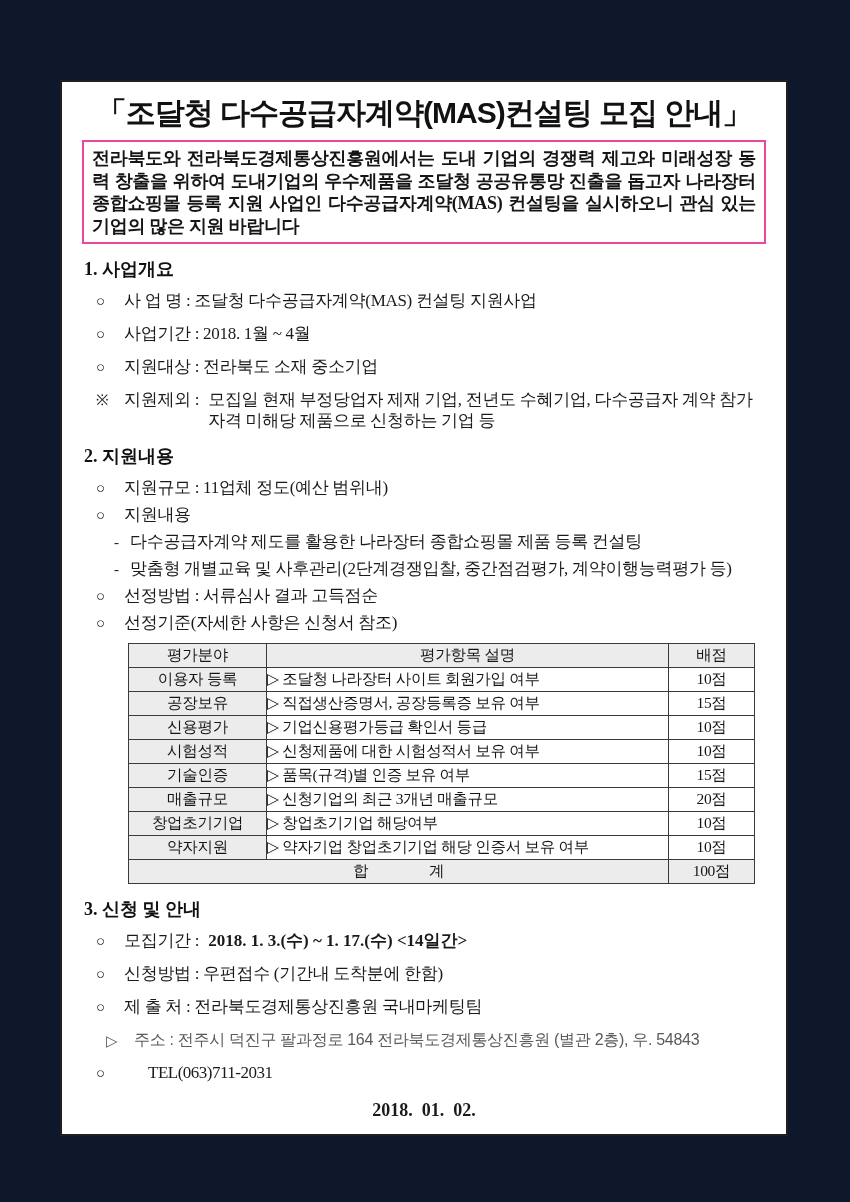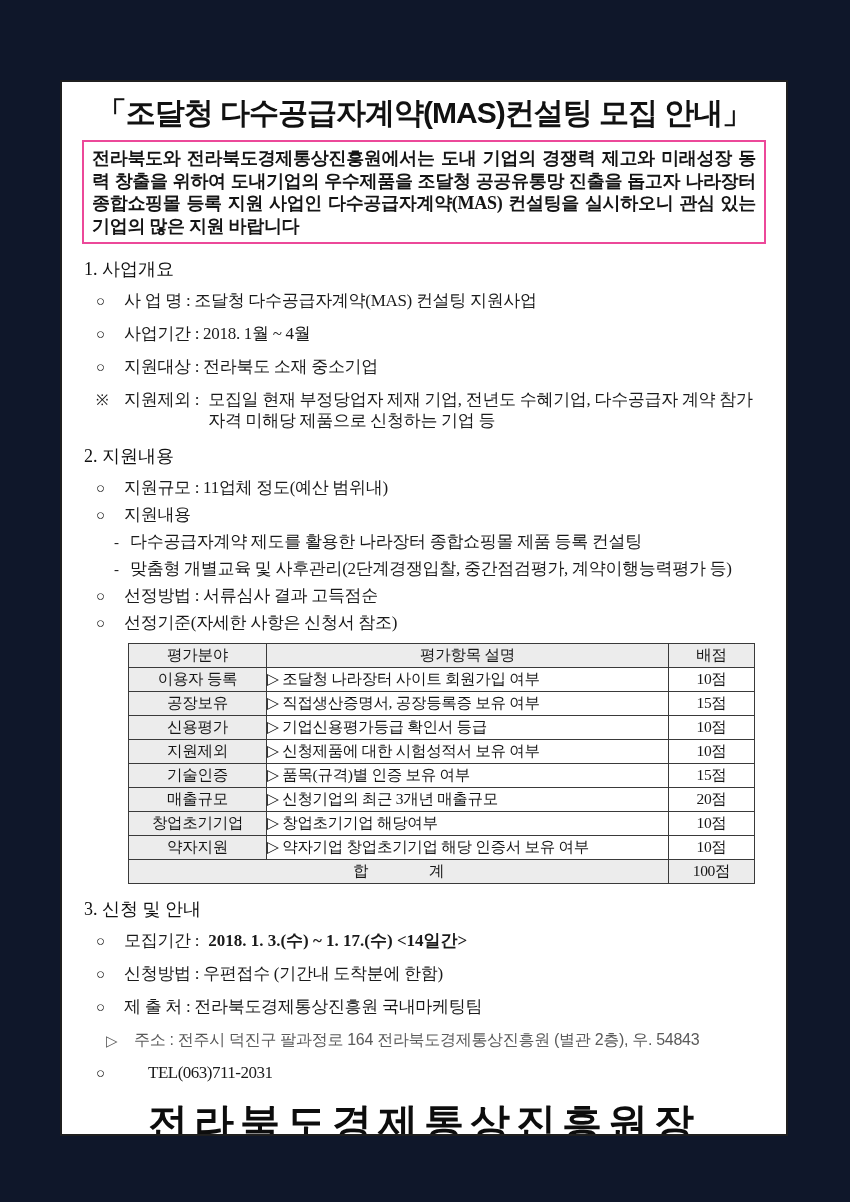--- a/index.html
+++ b/index.html
@@ -15,21 +15,21 @@
   .doc-title {
     text-align:center; font-family:"Liberation Sans","DejaVu Sans",sans-serif;
     font-weight:800; font-size:30px; letter-spacing:-1px; line-height:38px;
     margin:2px 0 8px 0; color:#111;
   }
   .intro-box {
     border:2px solid #ec4899; padding:5px 8px; margin:4px 2px 0 2px;
     font-weight:700; font-size:18px; line-height:22.5px; text-align:justify;
     letter-spacing:-0.3px; color:#151515;
   }
-  .sec-heading { font-size:18px; font-weight:400; margin:13px 0 9px 4px; color:#111; }
+  .sec-heading { font-size:18px; font-weight:700; margin:13px 0 9px 4px; color:#111; }
   .item { display:flex; align-items:flex-start; font-size:17px; line-height:21px;
           margin:0 0 11px 16px; letter-spacing:-0.3px; }
   .sec2 .item { margin-bottom:5px; }
   .item .bullet { flex:none; width:28px; font-size:15px; padding-top:1px; }
   .item .label { flex:none; white-space:nowrap; margin-right:9px; }
   .item .desc { flex:1; }
   .item.dash { margin-left:34px; }
   .item.dash .bullet { width:16px; }
   .item .bold-val { font-weight:800; letter-spacing:0; }
   .item.sub-address { margin-left:26px; font-family:"Liberation Sans","DejaVu Sans",sans-serif;
@@ -131,21 +131,21 @@
           <td class="gray">공장보유</td>
           <td class="desc-cell">▷ 직접생산증명서, 공장등록증 보유 여부</td>
           <td>15점</td>
         </tr>
         <tr>
           <td class="gray">신용평가</td>
           <td class="desc-cell">▷ 기업신용평가등급 확인서 등급</td>
           <td>10점</td>
         </tr>
         <tr>
-          <td class="gray">지원제외</td>
+          <td class="gray">시험성적</td>
           <td class="desc-cell">▷ 신청제품에 대한 시험성적서 보유 여부</td>
           <td>10점</td>
         </tr>
         <tr>
           <td class="gray">기술인증</td>
           <td class="desc-cell">▷ 품목(규격)별 인증 보유 여부</td>
           <td>15점</td>
         </tr>
         <tr>
           <td class="gray">매출규모</td>
@@ -188,16 +188,17 @@
       <div class="item sub-address">
         <span class="bullet">▷</span>
         <span class="desc">주소 : 전주시 덕진구 팔과정로 164 전라북도경제통상진흥원 (별관 2층), 우. 54843</span>
       </div>
       <div class="item">
         <span class="bullet">○</span>
         <span class="tel">TEL(063)711-2031</span>
       </div>
     </div>
 
+    <div class="footer-date">2018.  01.  02.</div>
     <div class="signature">전라북도경제통상진흥원장</div>
 
   </div>
 </div>
 
 </body></html>

